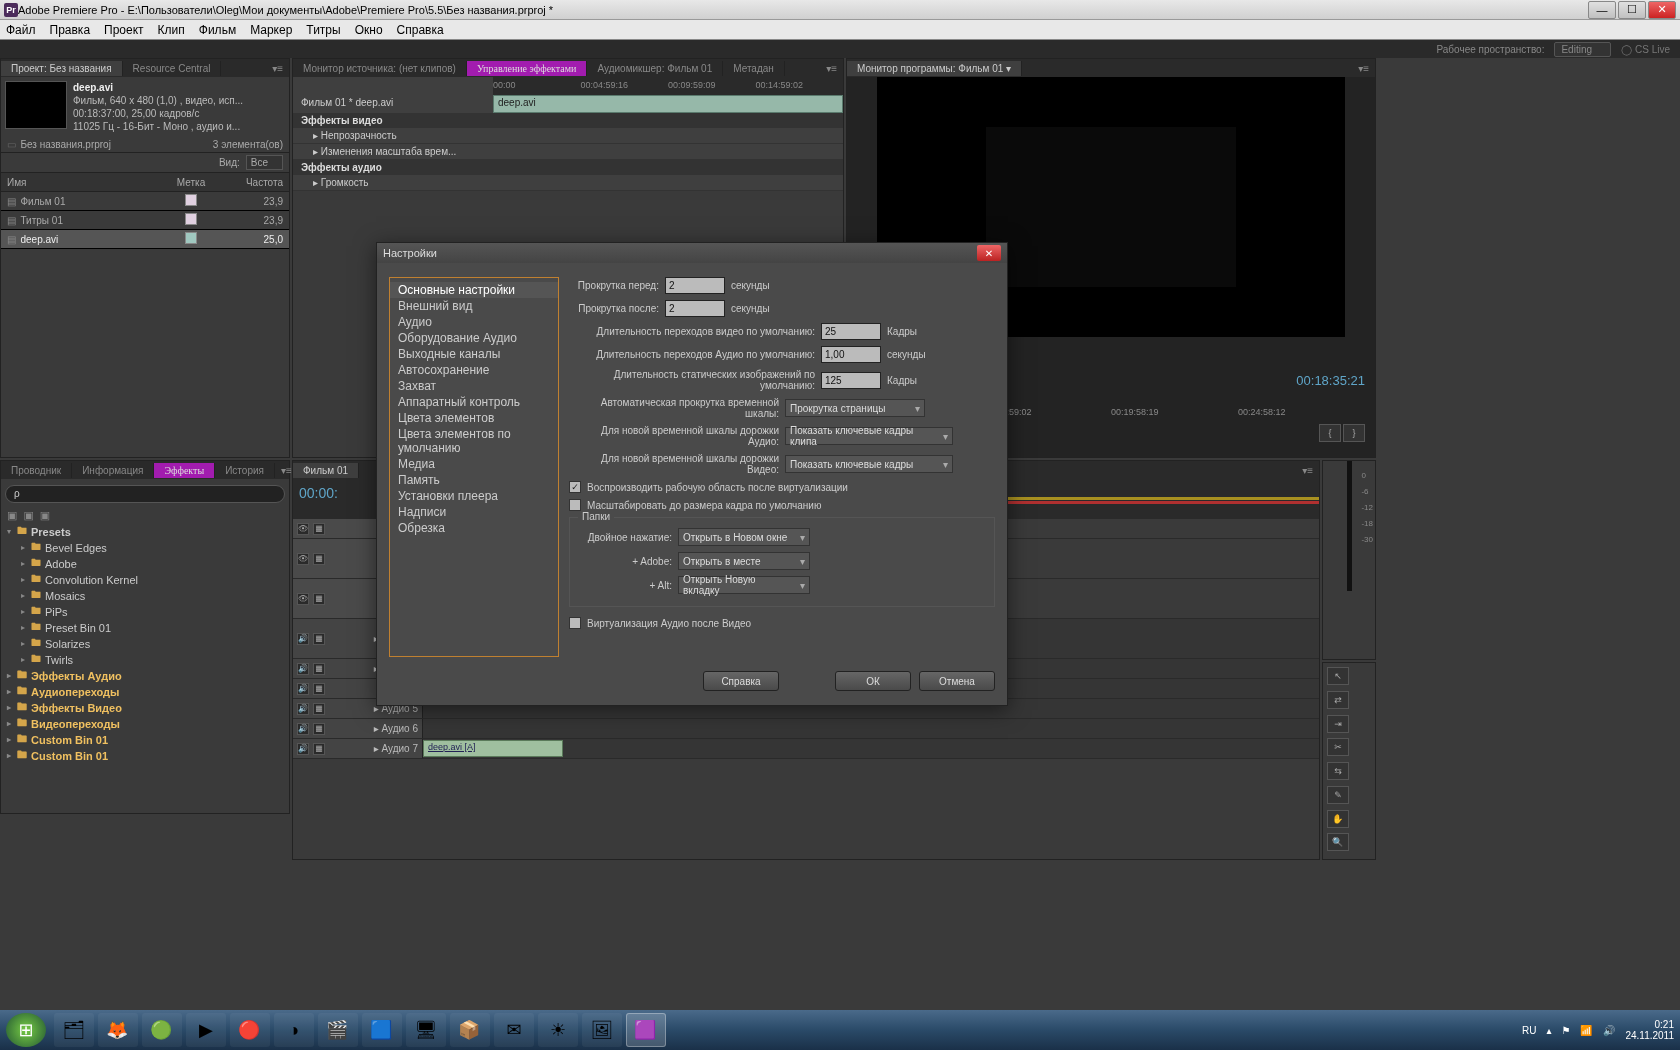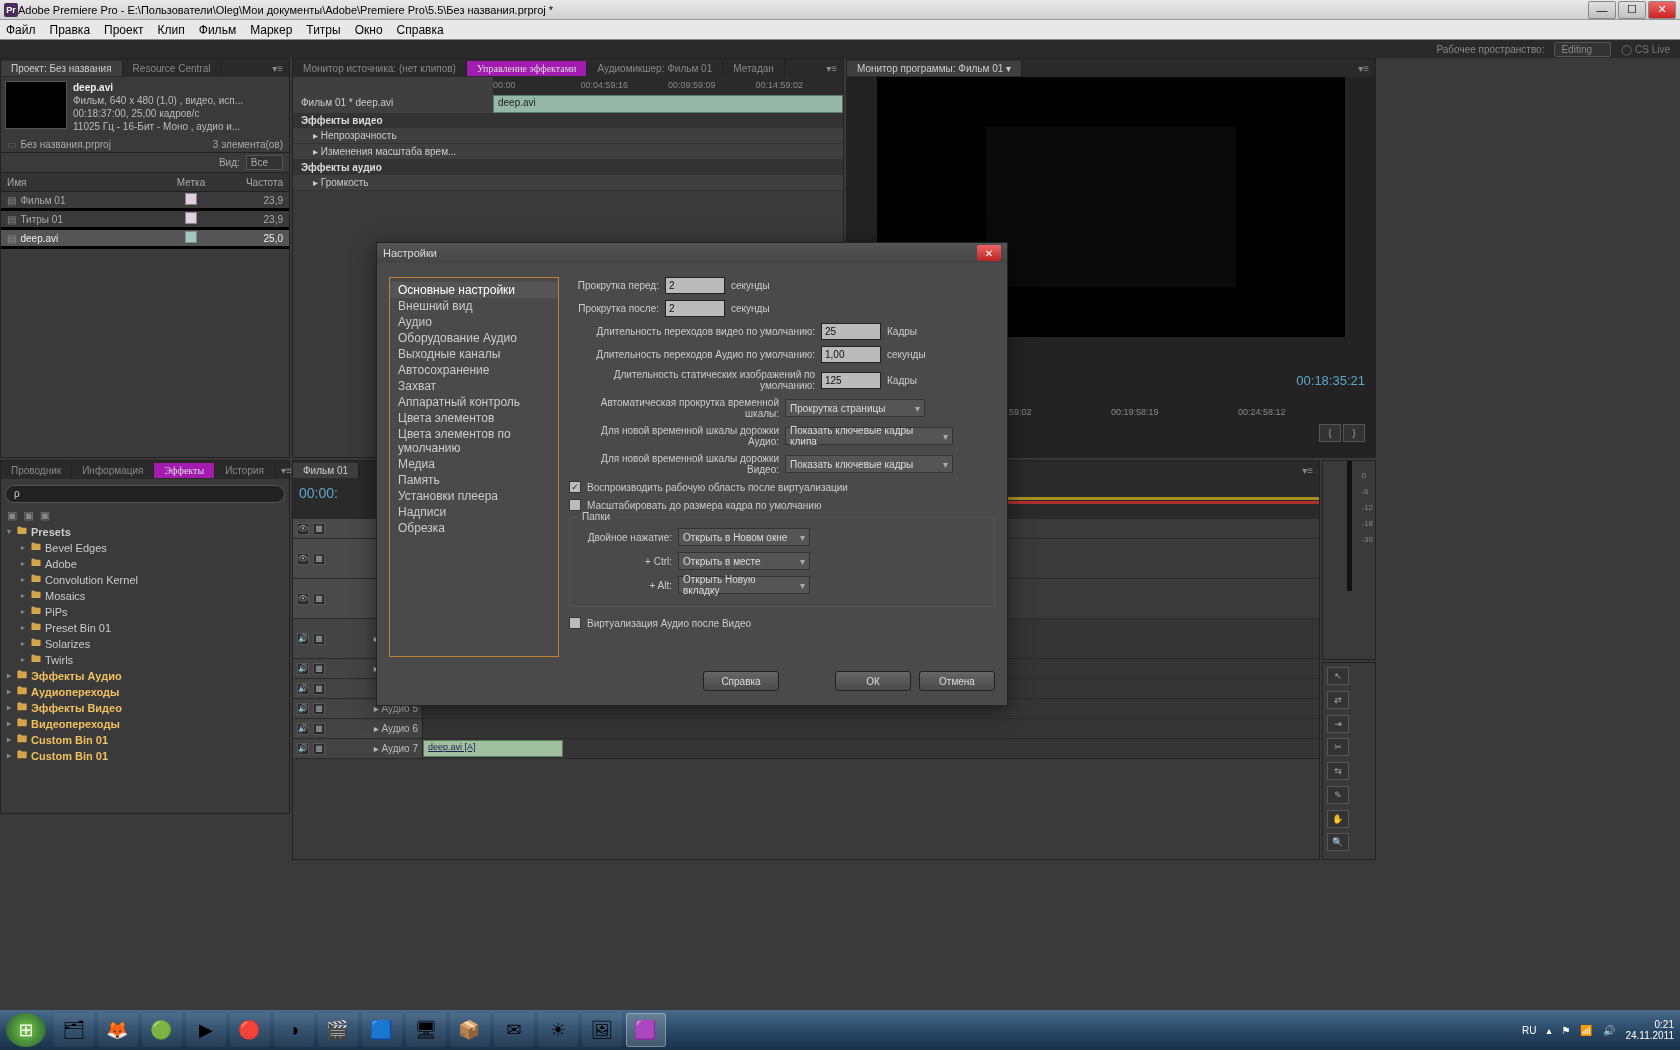--- a/index.html
+++ b/index.html
@@ -35,21 +35,21 @@
 .proj-thumb { width:62px; height:48px; background:#000; border:1px solid #555; }
 .proj-meta { font-size:10px; color:#bbb; line-height:1.3; }
 .proj-footer-row { display:flex; align-items:center; font-size:10px; color:#aaa; padding:2px 6px; border-bottom:1px solid #222; }
 .proj-list { }
 .proj-list-head, .proj-list-row { display:flex; font-size:10px; color:#aaa; height:19px; align-items:center; }
 .proj-list-head { background:#333; border-bottom:1px solid #222; }
 .plc { padding:0 6px; }
 .plc.name { width:150px; }
 .plc.label { width:80px; text-align:center; }
 .plc.freq { flex:1; text-align:right; }
-.proj-list-row { border-bottom:3px solid #000000; }
+.proj-list-row { border-bottom:1px solid #000000; }
 .proj-list-row.sel { background:#555; color:#eee; }
 .item-swatch { width:12px; height:12px; border:1px solid #888; display:inline-block; }
 .item-icon { margin-right:4px; color:#888; }
 .ec-clip-row { height:18px; display:flex; }
 .ec-clip-left { width:200px; padding:2px 8px; background:#3f3f3f; color:#ccc; font-size:10px; }
 .ec-timeline-mini { flex:1; position:relative; background:#333; }
 .ec-timeline-mini .clip-bar { position:absolute; top:0; left:0; right:0; height:18px; background:#96b8a9; border:1px solid #5a7a6d; color:#222; font-size:10px; padding:1px 4px; }
 .ec-ruler { height:18px; display:flex; }
 .ec-ruler-left { width:200px; background:#3f3f3f; }
 .ec-ruler-right { flex:1; background:#2a2a2a; display:flex; font-size:9px; color:#888; padding-top:3px; }
@@ -561,21 +561,21 @@
               <span class="fcheck"></span>
               <span>Масштабировать до размера кадра по умолчанию</span>
             </div>
         <div class="fset">
           <div class="fset-title">Папки</div>
           <div class="frow">
                 <label style="width:92px">Двойное нажатие:</label>
                 <span class="fselect" style="width:132px">Открыть в Новом окне</span>
               </div>
           <div class="frow">
-                <label style="width:92px">+ Ctrl:</label>
+                <label style="width:92px">+ Adobe:</label>
                 <span class="fselect" style="width:132px">Открыть в месте</span>
               </div>
           <div class="frow">
                 <label style="width:92px">+ Alt:</label>
                 <span class="fselect" style="width:132px">Открыть Новую вкладку</span>
               </div>
         </div>
         <div class="frow">
               <span class="fcheck"></span>
               <span>Виртуализация Аудио после Видео</span>

